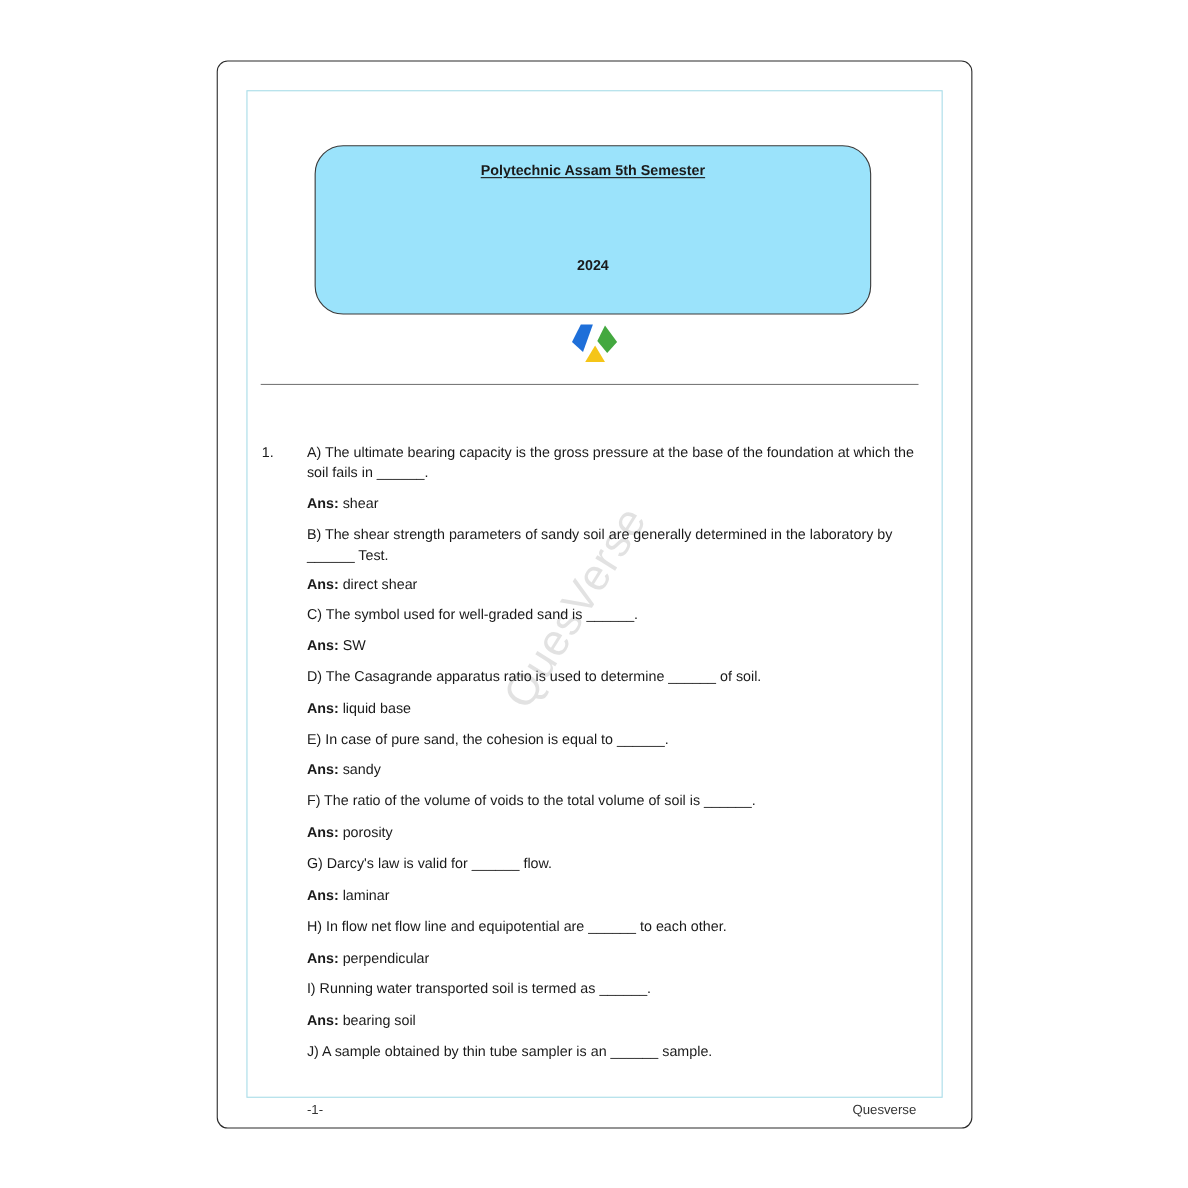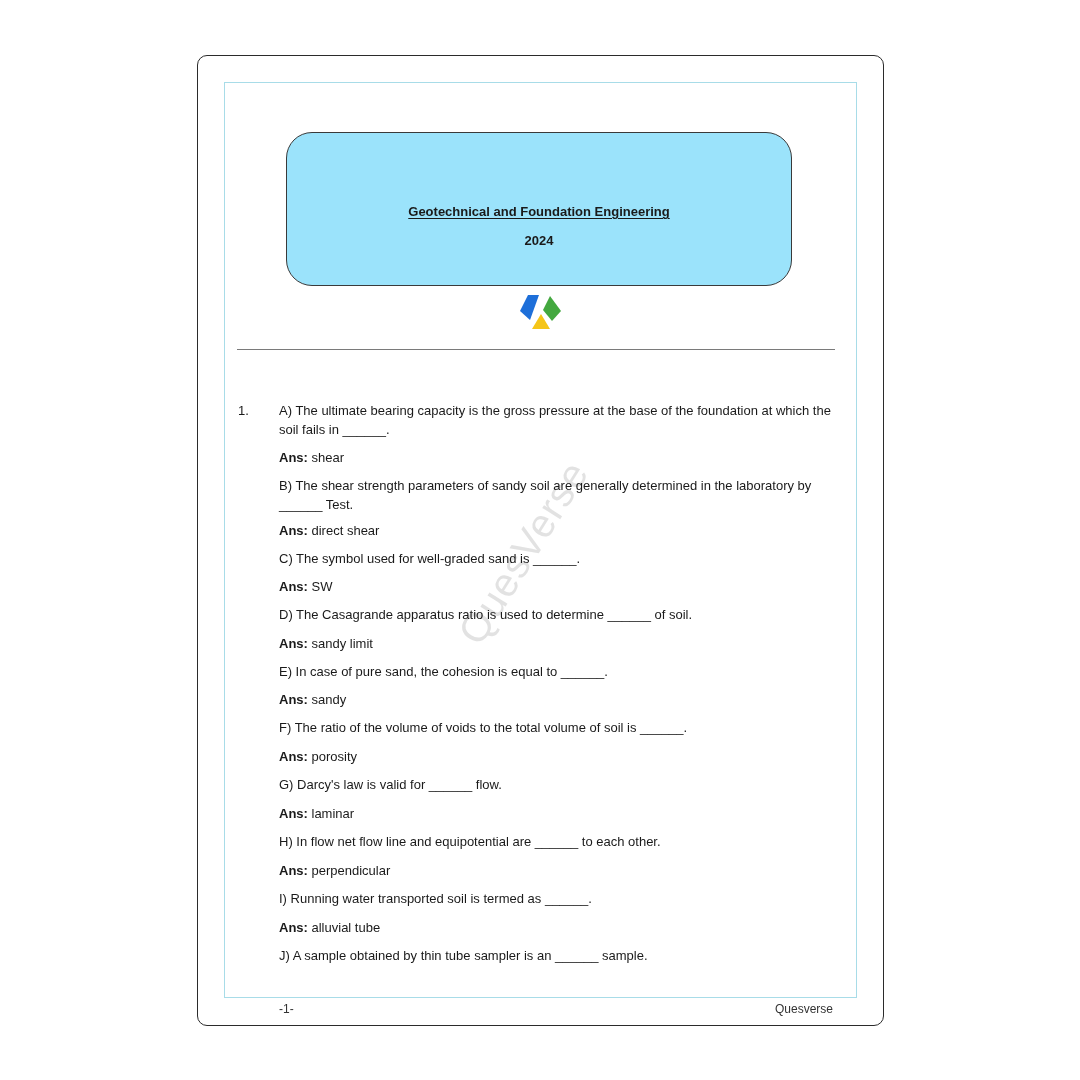--- a/index.html
+++ b/index.html
@@ -86,21 +86,21 @@
       pointer-events: none;
     }
   </style>
 </head>
 <body>
 
 <div class="sheet"></div>
 <div class="inner-frame"></div>
 
 <div class="title-box">
-  <div class="title-line" style="top:71px"><span class="u">Geotechnical and Foundation Engineering</span></div>
+  <div class="title-line" style="top:14px"><span class="u">Polytechnic Assam 5th Semester</span></div>
   <div class="title-line" style="top:100px"><span>2024</span></div>
 </div>
 
 <svg class="logo" viewBox="0 0 44 38">
   <polygon points="9,2 20,2 11,27 1,18" fill="#1e6fd9"></polygon>
   <polygon points="31,3 42,18 33,28 24,17" fill="#43a83f"></polygon>
   <polygon points="22,21 31,36 13,36" fill="#f5c518"></polygon>
 </svg>
 
 <div class="rule"></div>
@@ -113,34 +113,34 @@
   <div class="item" style="top:0px">A) The ultimate bearing capacity is the gross pressure at the base of the foundation at which the soil fails in ______.</div>
   <div class="item ans" style="top:47px"><b>Ans:</b><span> shear</span></div>
 
   <div class="item" style="top:75px">B) The shear strength parameters of sandy soil are generally determined in the laboratory by ______ Test.</div>
   <div class="item ans" style="top:120px"><b>Ans:</b><span> direct shear</span></div>
 
   <div class="item" style="top:148px">C) The symbol used for well-graded sand is ______.</div>
   <div class="item ans" style="top:176px"><b>Ans:</b><span> SW</span></div>
 
   <div class="item" style="top:204px">D) The Casagrande apparatus ratio is used to determine ______ of soil.</div>
-  <div class="item ans" style="top:233px"><b>Ans:</b><span> sandy limit</span></div>
+  <div class="item ans" style="top:233px"><b>Ans:</b><span> liquid base</span></div>
 
   <div class="item" style="top:261px">E) In case of pure sand, the cohesion is equal to ______.</div>
   <div class="item ans" style="top:289px"><b>Ans:</b><span> sandy</span></div>
 
   <div class="item" style="top:317px">F) The ratio of the volume of voids to the total volume of soil is ______.</div>
   <div class="item ans" style="top:346px"><b>Ans:</b><span> porosity</span></div>
 
   <div class="item" style="top:374px">G) Darcy's law is valid for ______ flow.</div>
   <div class="item ans" style="top:403px"><b>Ans:</b><span> laminar</span></div>
 
   <div class="item" style="top:431px">H) In flow net flow line and equipotential are ______ to each other.</div>
   <div class="item ans" style="top:460px"><b>Ans:</b><span> perpendicular</span></div>
 
   <div class="item" style="top:488px">I) Running water transported soil is termed as ______.</div>
-  <div class="item ans" style="top:517px"><b>Ans:</b><span> alluvial tube</span></div>
+  <div class="item ans" style="top:517px"><b>Ans:</b><span> bearing soil</span></div>
 
   <div class="item" style="top:545px">J) A sample obtained by thin tube sampler is an ______ sample.</div>
 </div>
 
 <div class="footer-left">-1-</div>
 <div class="footer-right">Quesverse</div>
 
 </body></html>

